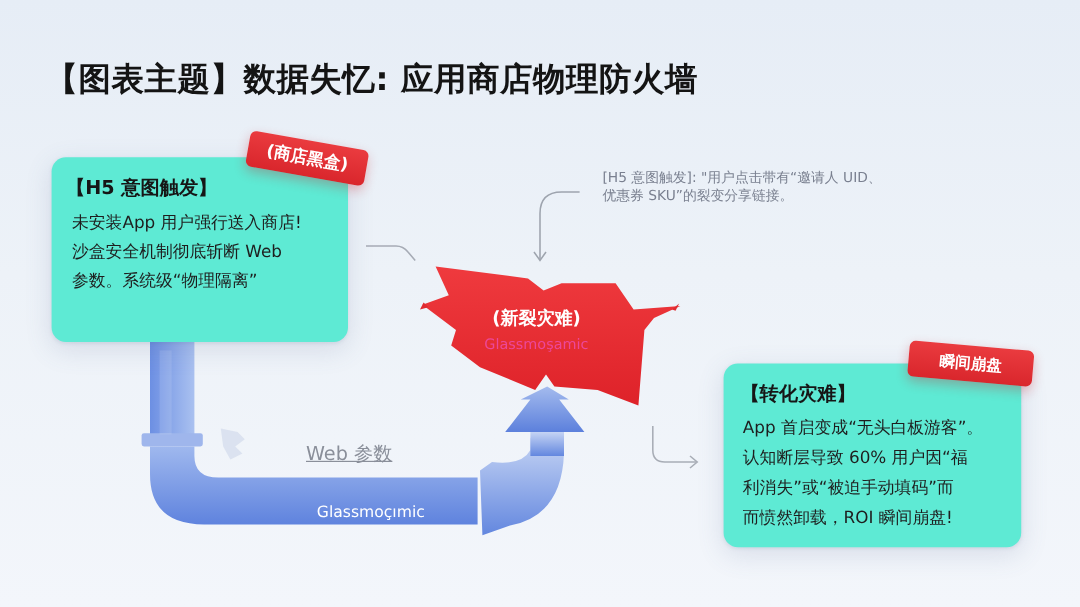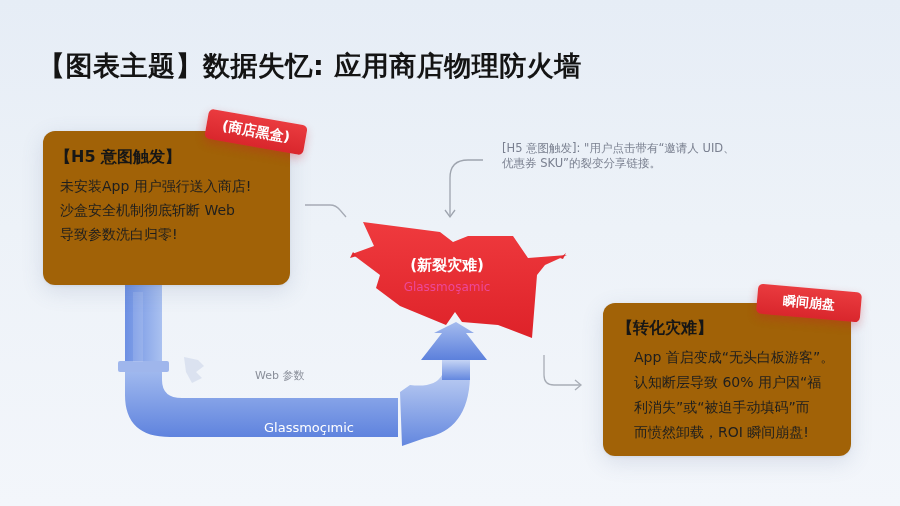--- a/index.html
+++ b/index.html
@@ -13,36 +13,36 @@
     .stage { position: absolute; left: 0; top: 0; width: 876px; height: 506px; }
 
     .title {
       position: absolute; left: 38px; top: 48px;
       font-size: 27px; font-weight: bold; color: #141414;
       letter-spacing: 0.5px; white-space: nowrap;
     }
 
     .card {
       position: absolute;
-      background: #a16207;
+      background: #5eead4;
       border-radius: 12px;
       box-shadow: 0 6px 22px rgba(80, 100, 140, 0.16), 0 1px 3px rgba(80,100,140,0.10);
     }
     .card-left { left: 43px; top: 131px; width: 247px; height: 154px; }
     .card-right { left: 603px; top: 303px; width: 248px; height: 153px; padding-left: 12px; }
 
     .card-heading {
       position: absolute; font-size: 16px; font-weight: bold; color: #161616; white-space: nowrap;
     }
     .card-left .card-heading { left: 12px; top: 16px; }
     .card-right .card-heading { left: 14px; top: 15px; }
 
     .card-lines { position: absolute; font-size: 14px; color: #1e1e1e; line-height: 24px; white-space: nowrap; }
     .card-left .card-lines { left: 17px; top: 43px; }
-    .card-right .card-lines { left: 16px; top: 42px; line-height: 25px; margin-left: 15px; }
+    .card-right .card-lines { left: 16px; top: 42px; line-height: 25px; }
 
     .tag {
       position: absolute;
       background: linear-gradient(180deg, #ea3b3f 0%, #d9262c 100%);
       color: #fff; font-weight: bold; font-size: 14px;
       border-radius: 5px;
       box-shadow: 0 4px 10px rgba(200, 30, 40, 0.30);
       display: flex; align-items: center; justify-content: center;
       white-space: nowrap;
     }
@@ -58,21 +58,21 @@
       position: absolute; left: 392px; top: 256px; width: 110px; text-align: center;
       color: #ffffff; font-weight: bold; font-size: 15px; white-space: nowrap;
     }
     .burst-sub {
       position: absolute; left: 392px; top: 280px; width: 110px; text-align: center;
       color: #ec4899; font-size: 12px; white-space: nowrap;
     }
 
     .pipe-label {
       position: absolute; left: 255px; top: 368px;
-      font-size: 11px; color: #8a8f9a; white-space: nowrap;
+      font-size: 16px; color: #8a8f9a; white-space: nowrap; text-decoration: underline;
     }
     .pipe-sub {
       position: absolute; left: 264px; top: 409px;
       font-size: 13px; color: #ffffff; white-space: nowrap; margin-top: 11px;
     }
     svg.layer { position: absolute; left: 0; top: 0; }
   </style>
 </head>
 <body>
 
@@ -136,21 +136,21 @@
     </g>
   </svg>
 
   <div class="title">【图表主题】数据失忆: 应用商店物理防火墙</div>
 
   <div class="card card-left">
     <div class="card-heading">【H5 意图触发】</div>
     <div class="card-lines">
       <div>未安装App 用户强行送入商店!</div>
       <div>沙盒安全机制彻底斩断 Web</div>
-      <div>导致参数洗白归零!</div>
+      <div>参数。系统级“物理隔离”</div>
     </div>
   </div>
   <div class="tag tag-left">(商店黑盒)</div>
 
   <div class="annotation">
     <div>[H5 意图触发]: "用户点击带有“邀请人 UID、</div>
     <div>优惠券 SKU”的裂变分享链接。</div>
   </div>
 
   <div class="burst-label">(新裂灾难)</div>

